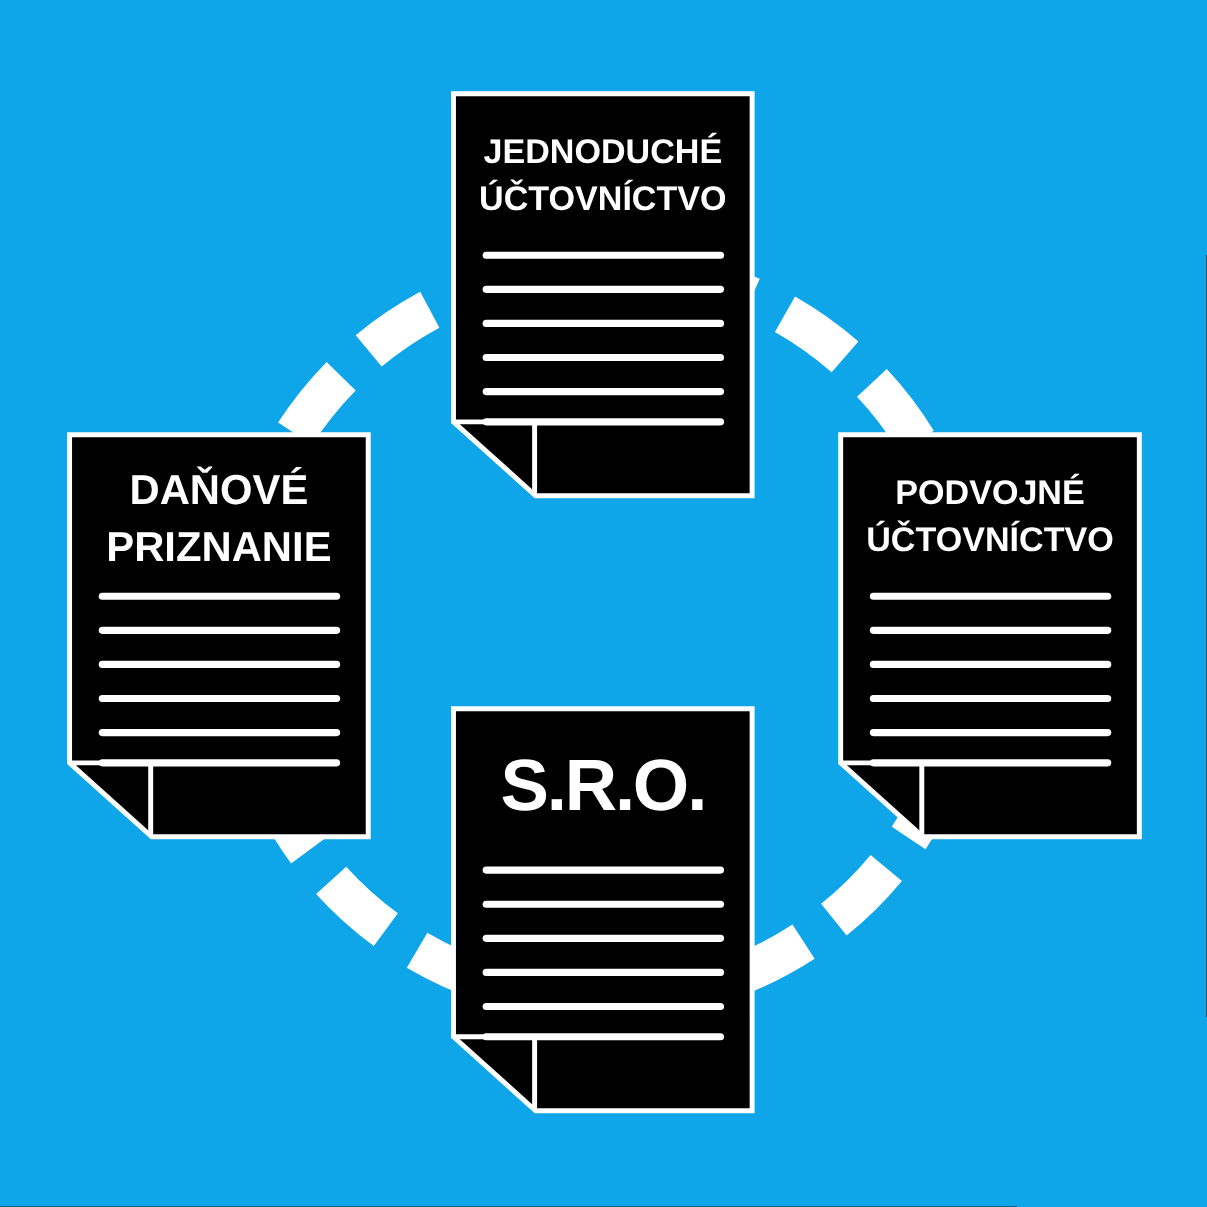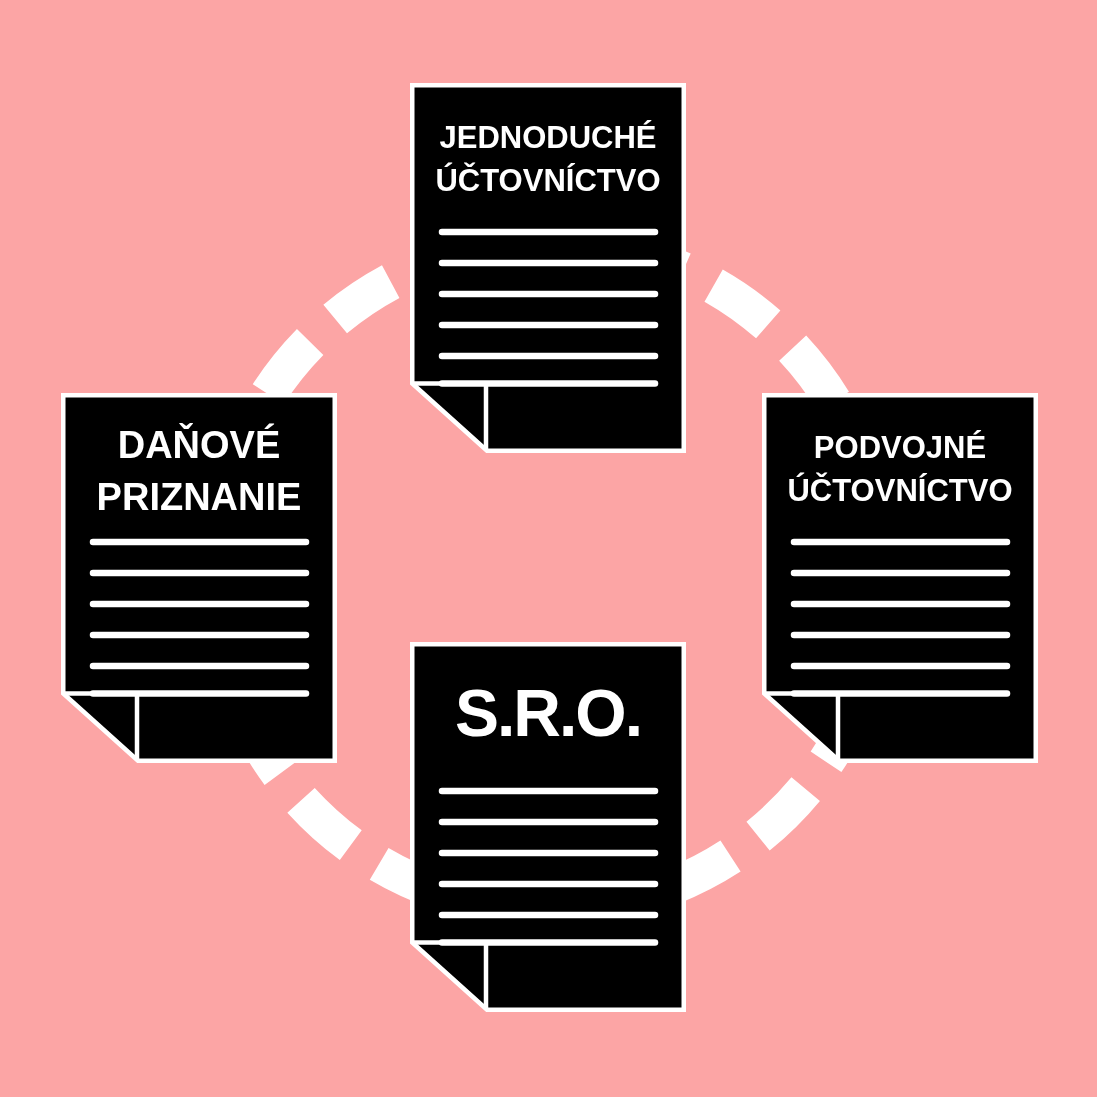--- a/index.html
+++ b/index.html
@@ -4,21 +4,21 @@
 <style>
   html, body {
     margin: 0;
     padding: 0;
     background: #000000;
   }
   .stage {
     position: relative;
     width: 1097px;
     height: 1097px;
-    background: #fca5a5;
+    background: #0ea5e9;
     overflow: hidden;
   }
   svg { display: block; }
 
   .cycle-circle {
     fill: none;
     stroke: #ffffff;
     stroke-width: 37;
     stroke-dasharray: 67 34;
     stroke-dashoffset: 72;

